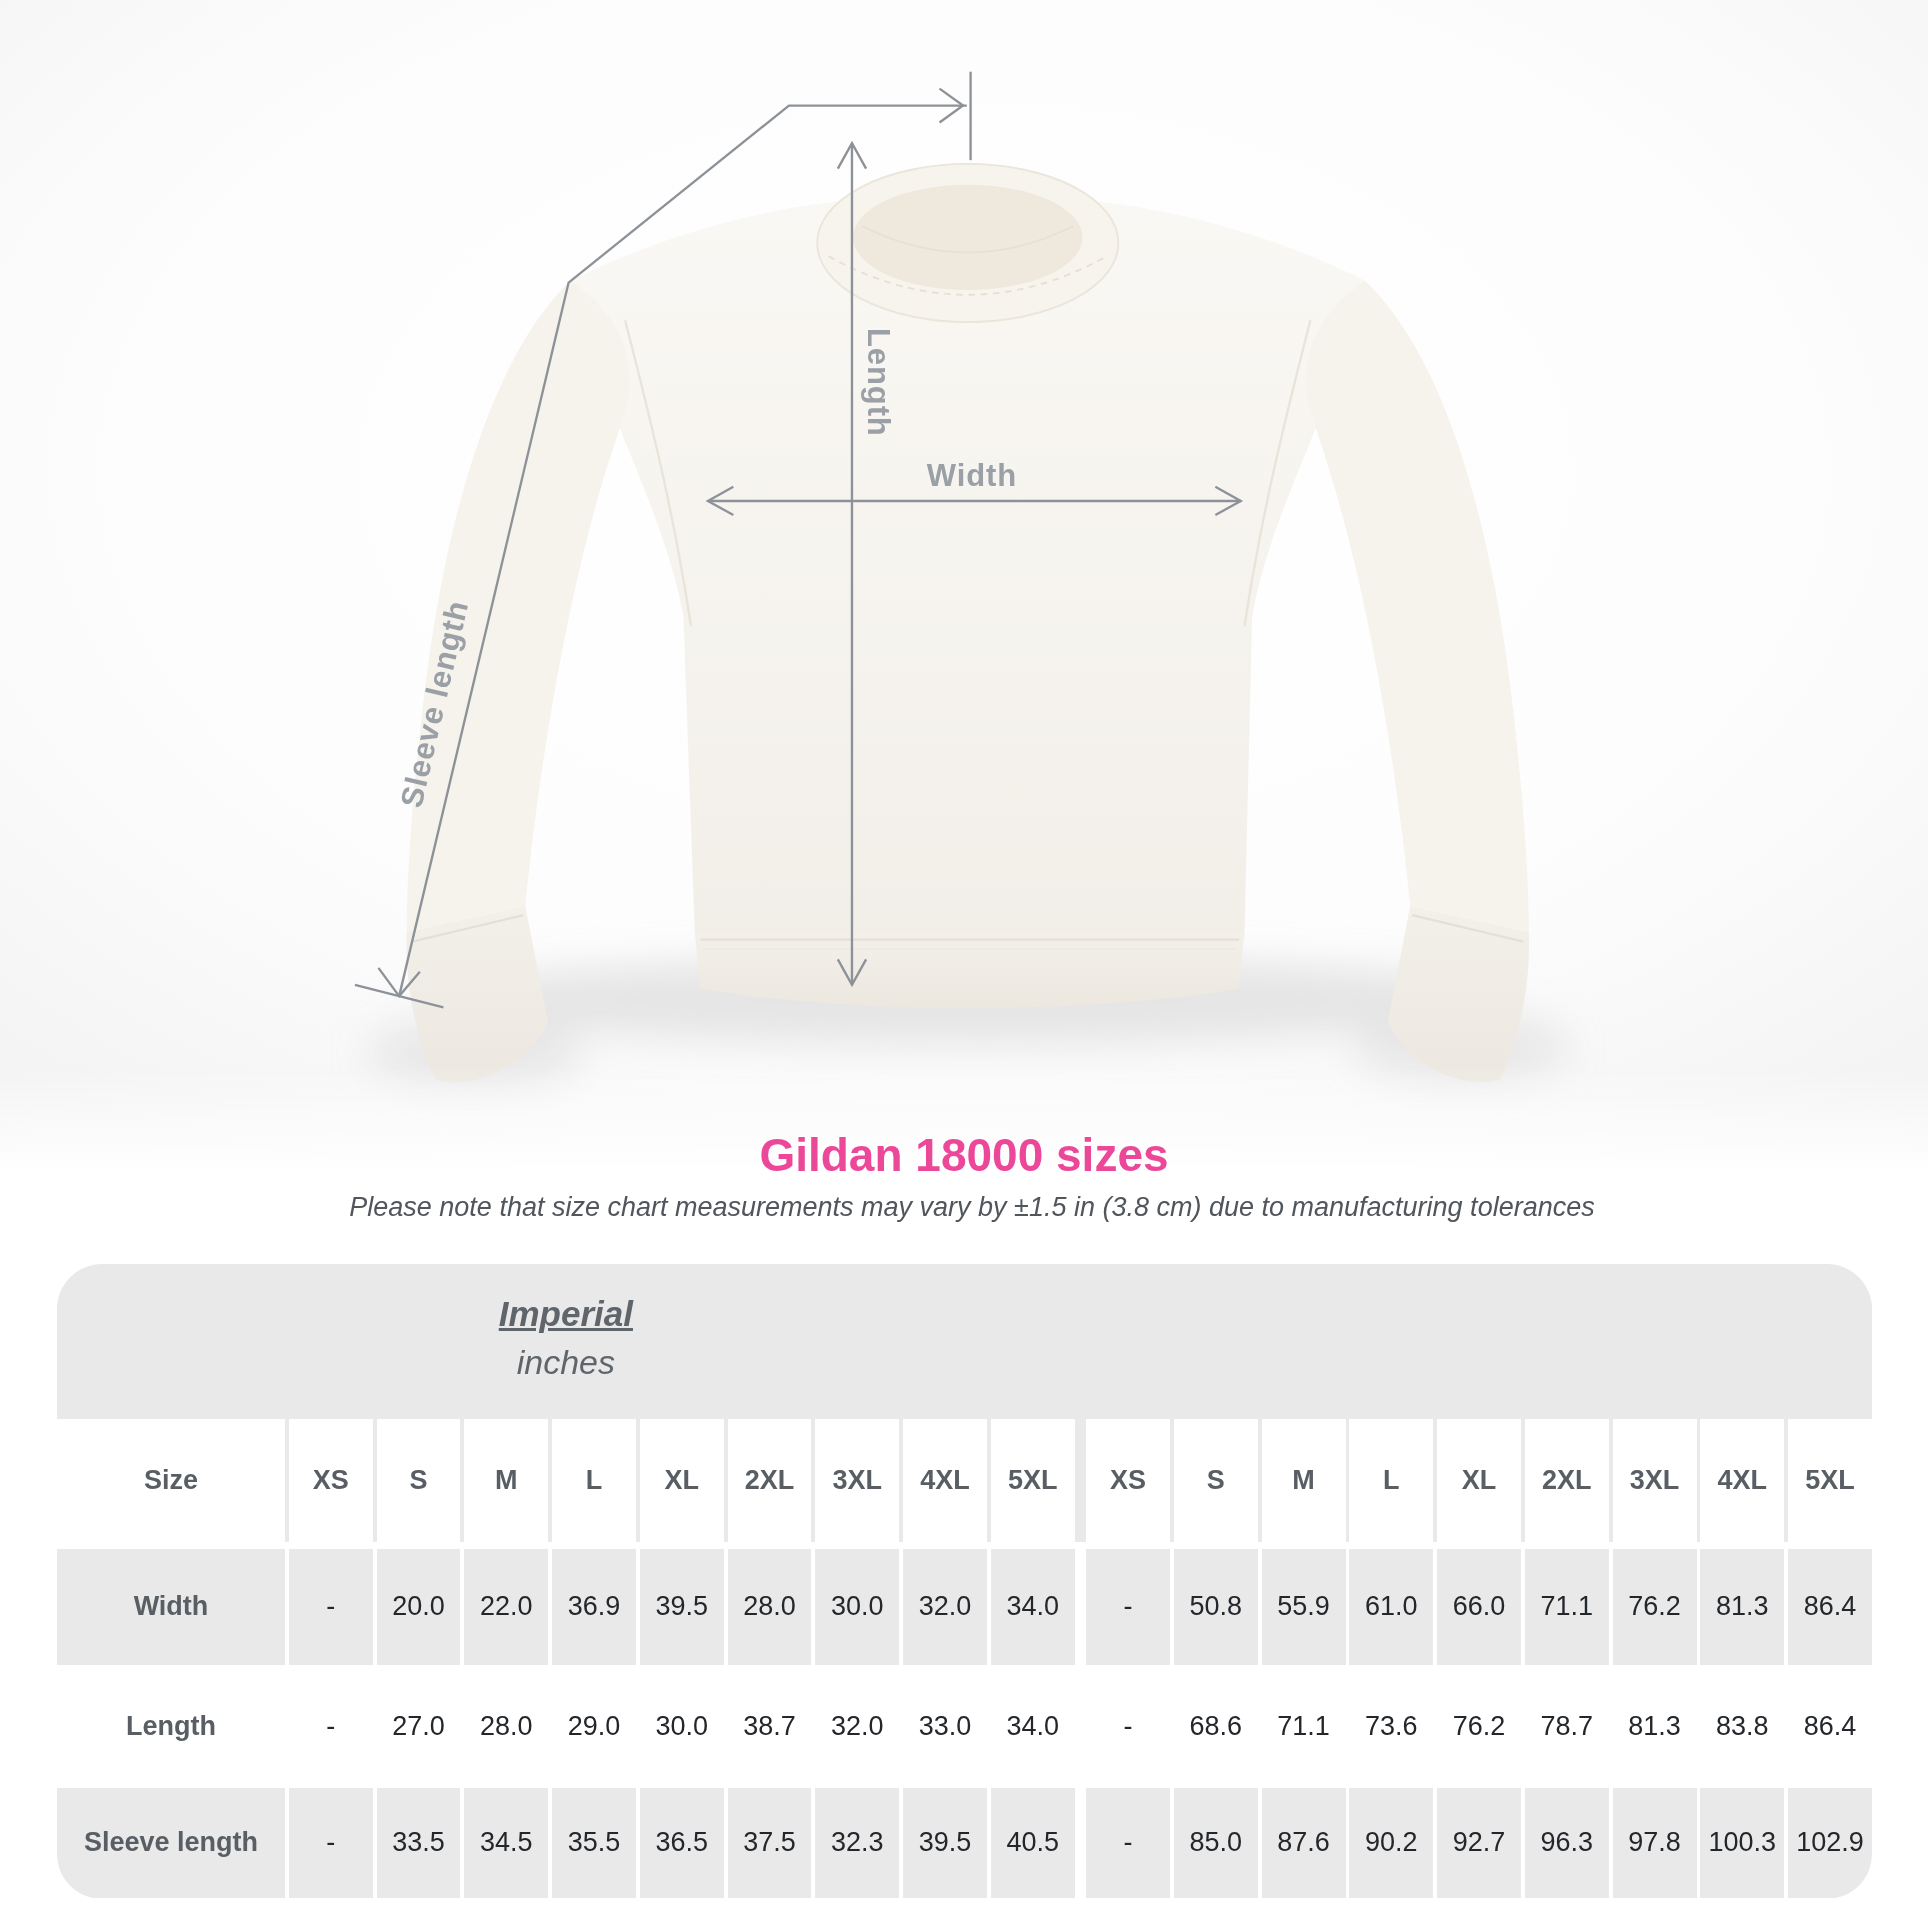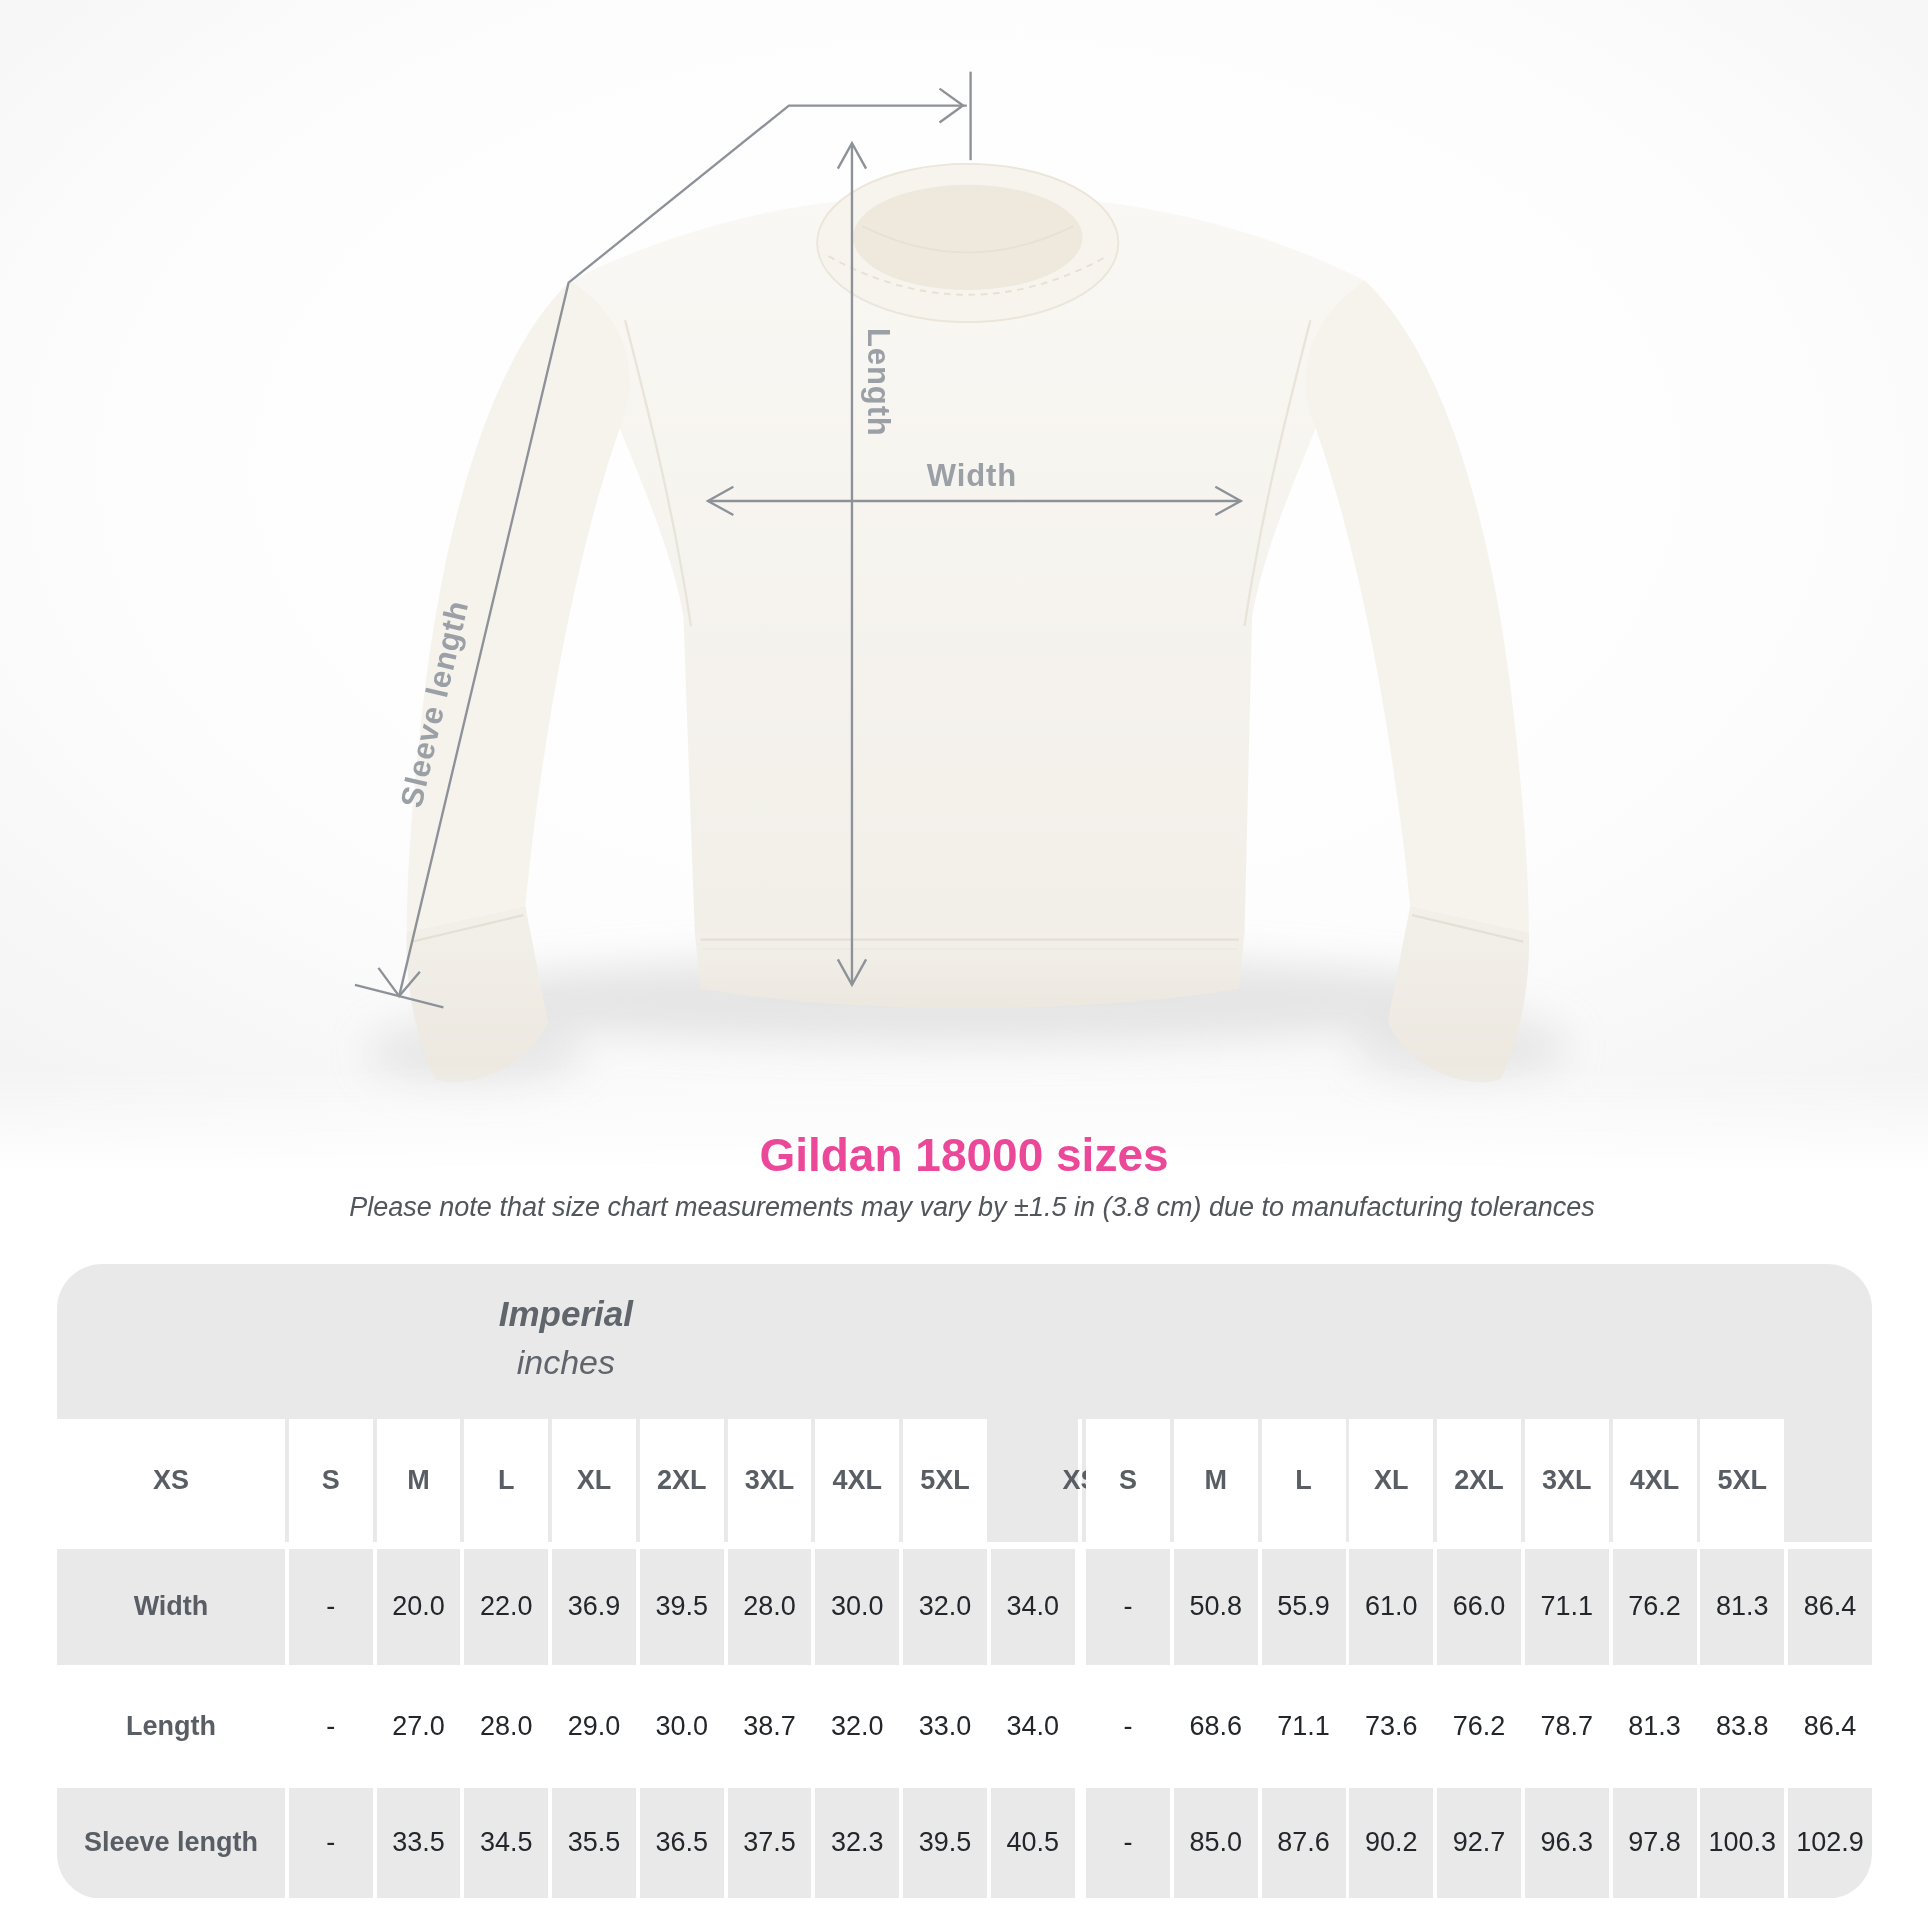--- a/index.html
+++ b/index.html
@@ -33,21 +33,21 @@
   }
   .trow{
     display:grid;
     grid-template-columns:228px repeat(9,1fr) 3.8px repeat(9,1fr);
     column-gap:3.8px;
   }
   .band{height:155px;background:#e9e9e9;}
   .gcell{display:flex;flex-direction:column;align-items:center;justify-content:flex-start;padding-top:28px;}
   .g-imperial{grid-column:1 / 11;}
   .g-metric{grid-column:12 / 21;}
-  .gname{font-size:35px;font-weight:bold;font-style:italic;color:#5f656b;line-height:1.25;}
+  .gname{font-size:35px;font-weight:bold;font-style:italic;color:#5f656b;line-height:1.25;text-decoration:underline;}
   .gsub{font-size:34px;font-style:italic;color:#5f656b;line-height:1.55;}
   .header-row{height:123px;background:#e9e9e9;}
   .header-row .cell{background:#ffffff;}
   .cell{display:flex;align-items:center;justify-content:center;}
   .hcell{font-size:27px;font-weight:bold;color:#585e64;}
   .data-row{background:#ffffff;margin-top:6.6px;height:110px;}
   .data-row.first{height:116px;}
   .data-row.gray .cell{background:#e9e9e9;}
   .data-row.white .cell{background:#ffffff;}
   .lcell{font-size:27px;font-weight:bold;color:#585e64;}
@@ -149,20 +149,21 @@
 <div class="size-table">
 
   <div class="trow band">
     <div class="gcell g-imperial">
       <div class="gname">Imperial</div>
       <div class="gsub">inches</div>
     </div>
   </div>
 
   <div class="trow header-row">
+      <div class="cell hcell">Size</div>
       <div class="cell hcell">XS</div>
       <div class="cell hcell">S</div>
       <div class="cell hcell">M</div>
       <div class="cell hcell">L</div>
       <div class="cell hcell">XL</div>
       <div class="cell hcell">2XL</div>
       <div class="cell hcell">3XL</div>
       <div class="cell hcell">4XL</div>
       <div class="cell hcell">5XL</div>
       <div></div>

